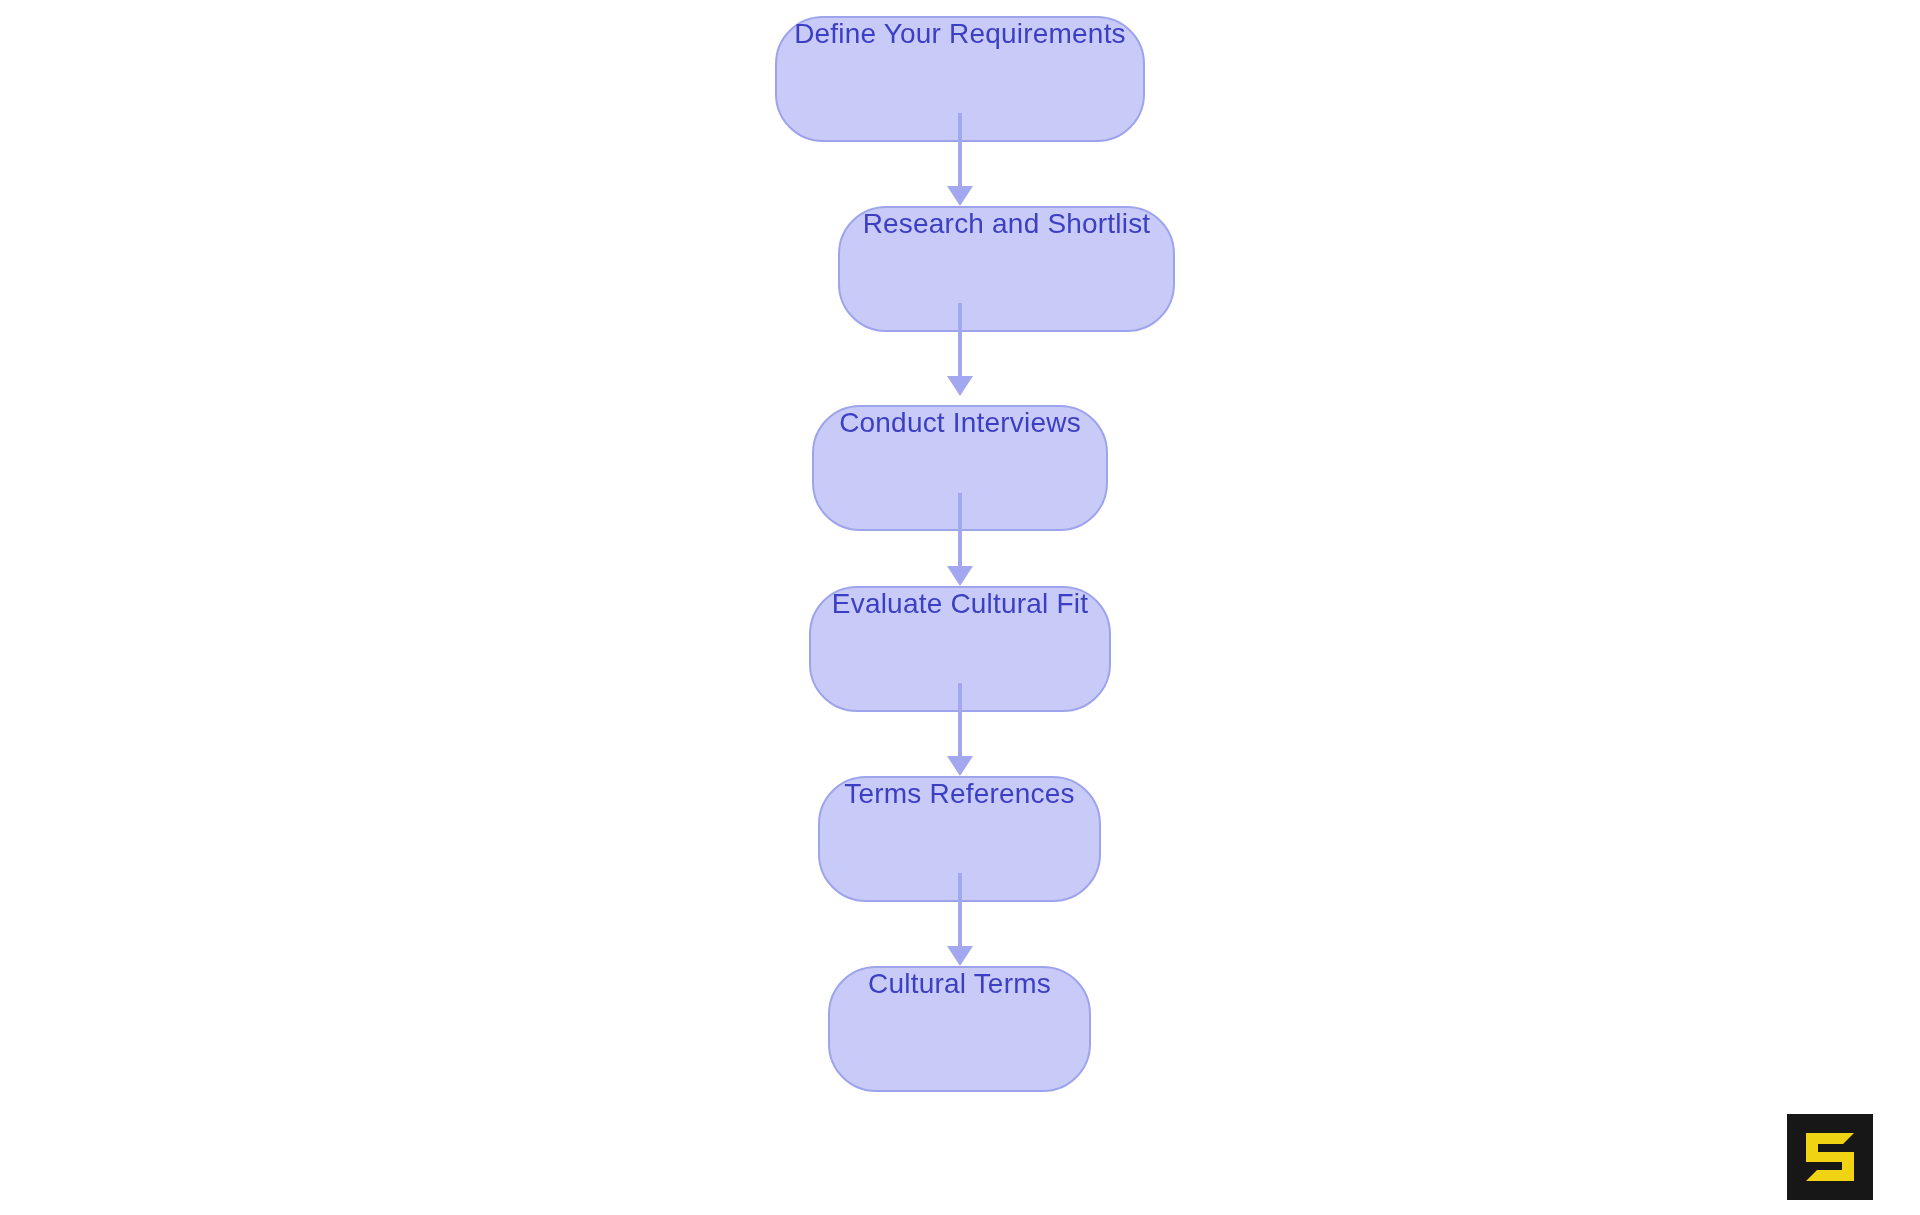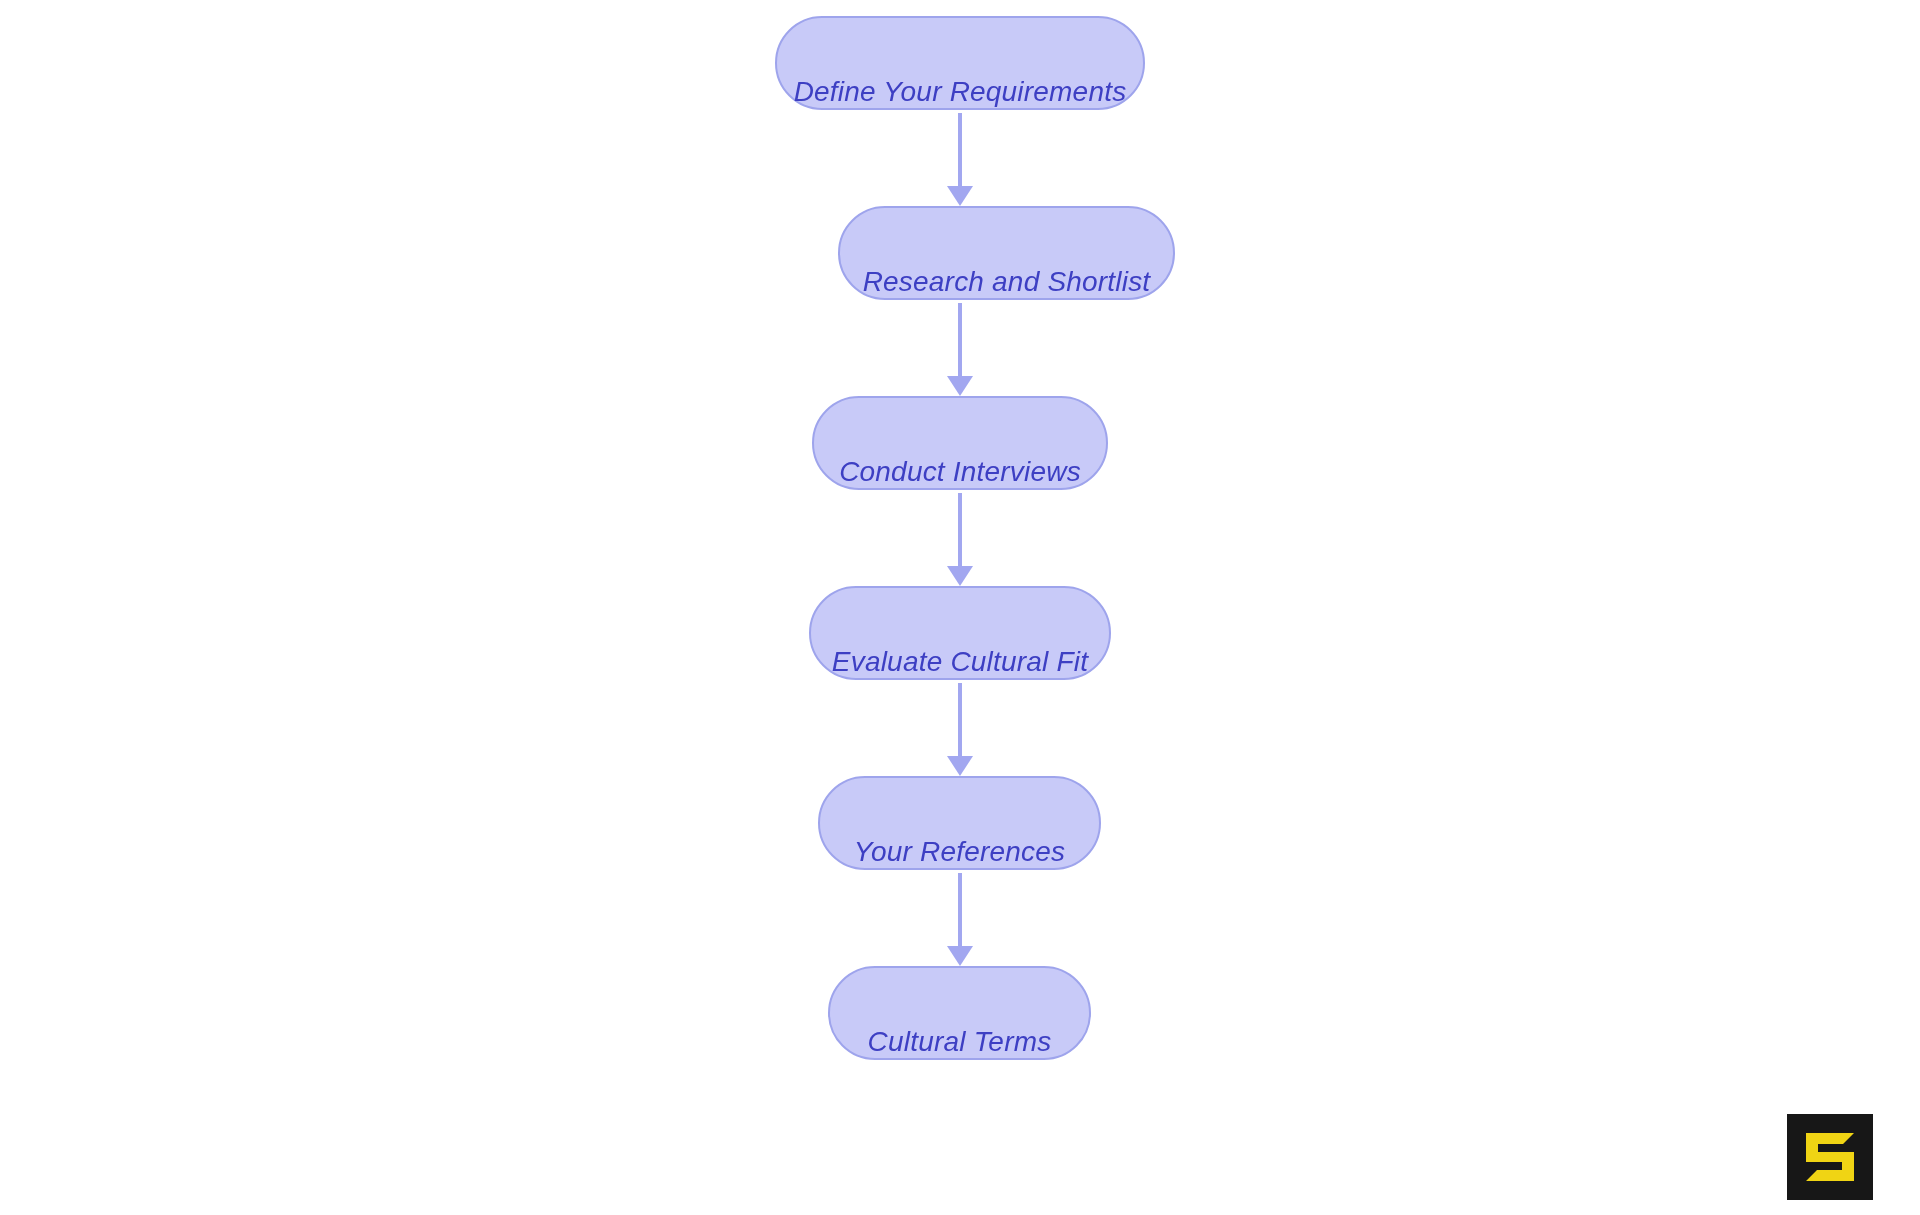--- a/index.html
+++ b/index.html
@@ -17,39 +17,38 @@
     font-family:"Liberation Sans", sans-serif;
     overflow:hidden;
   }
   .canvas{
     position:relative;
     width:1920px;height:1215px;
     background:#ffffff;
   }
   .node{
     position:absolute;
-    height:94px;
+    height:126px;
     box-sizing:border-box;
     background:var(--node-fill);
     border:2px solid var(--node-border);
     border-radius:48px;
     display:flex;
-    align-items:flex-end;
+    align-items:flex-start;
     justify-content:center;
-    font-style:italic;
   }
   .node span{
     color:var(--node-text);
     font-size:28px;
     letter-spacing:0.2px;
     white-space:nowrap;
   }
   .n1{top:16px;left:775px;width:370px;}
   .n2{top:206px;left:838px;width:337px;}
-  .n3{top:396px;left:812px;width:296px;}
+  .n3{top:405px;left:812px;width:296px;}
   .n4{top:586px;left:809px;width:302px;}
   .n5{top:776px;left:818px;width:283px;}
   .n6{top:966px;left:828px;width:263px;}
 
   .connector{
     position:absolute;
     left:947px;
     width:26px;
     height:93px;
     display:flex;
@@ -122,21 +121,21 @@
   <div class="node n4">
     <span>Evaluate Cultural Fit</span>
   </div>
 
   <div class="connector c4">
     <div class="line"></div>
     <div class="head"></div>
   </div>
 
   <div class="node n5">
-    <span>Your References</span>
+    <span>Terms References</span>
   </div>
 
   <div class="connector c5">
     <div class="line"></div>
     <div class="head"></div>
   </div>
 
   <div class="node n6">
     <span>Cultural Terms</span>
   </div>

